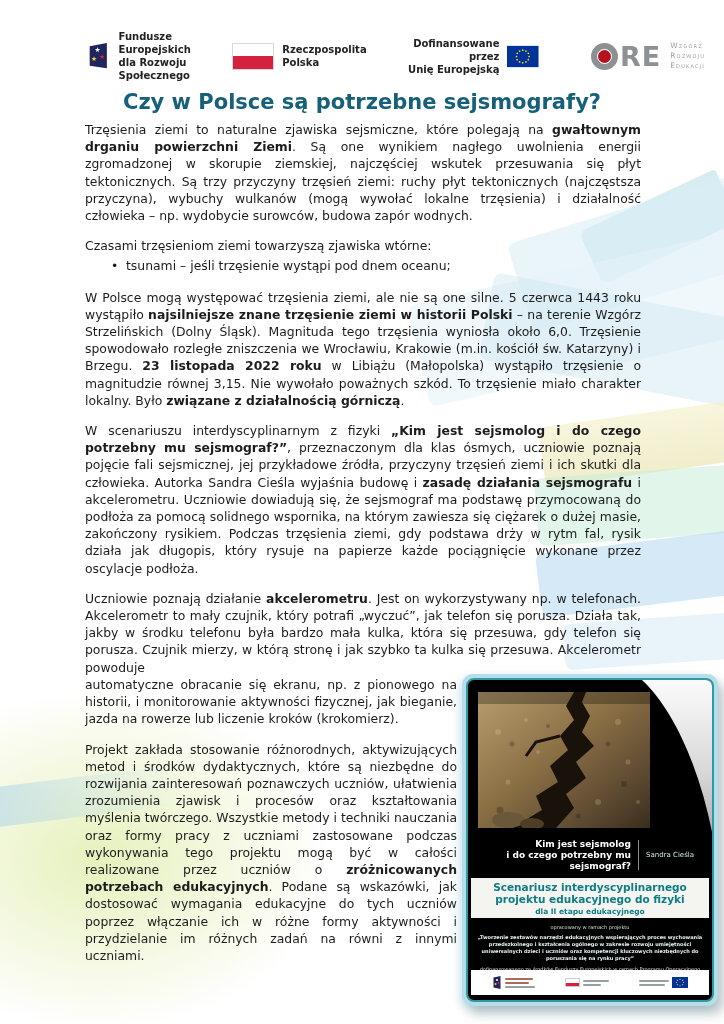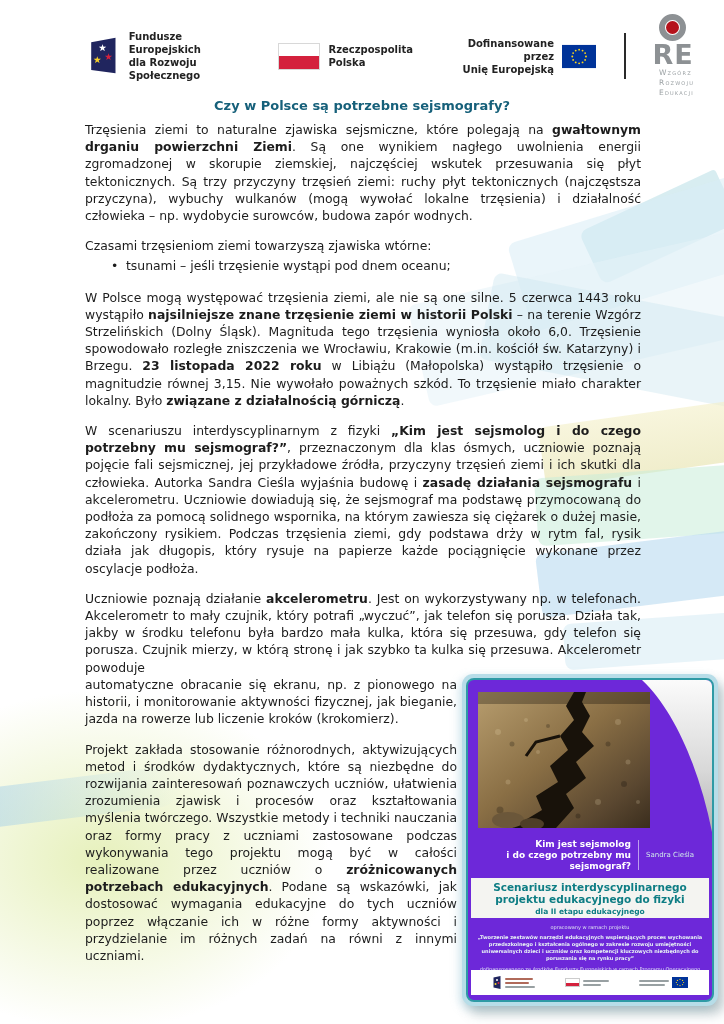--- a/index.html
+++ b/index.html
@@ -22,41 +22,41 @@
       background:linear-gradient(90deg,rgba(165,208,233,.6),rgba(165,208,233,0));}
   
   .hdr{position:absolute;z-index:1;top:30px;left:86px;right:30px;height:52px;display:flex;align-items:center;}
   .lg{display:flex;align-items:center;}
   .lg-text{font-size:10px;font-weight:bold;color:#222;line-height:13px;margin-left:8px;}
   .lg-text.right{text-align:right;margin-left:12px;margin-right:8px;}
   .pl-flag{width:42px;height:27px;border:1px solid #d8d8d8;box-sizing:border-box;}
   .pl-flag .w{height:50%;background:#fff;}
   .pl-flag .r{height:50%;background:#d4213d;}
   .hdr-sep{width:2px;height:46px;background:#2a2a2a;margin:0 24px 0 28px;}
-  .ore{display:flex;align-items:center;flex-direction:column;}
+  .ore{display:flex;align-items:center;}
   .ore-o{position:relative;width:27px;height:27px;border:6px solid #8d9194;border-radius:50%;box-sizing:border-box;}
   .ore-o .dot{position:absolute;left:50%;top:50%;width:13px;height:13px;margin:-6.5px 0 0 -6.5px;border-radius:50%;background:#b5121b;}
   .ore-re{font-size:27px;font-weight:bold;color:#8d9194;letter-spacing:1px;line-height:27px;margin-left:2px;}
   .ore-name{margin-left:9px;font-size:7.5px;color:#9ba1a4;letter-spacing:1.2px;line-height:10px;font-variant:small-caps;}
   
-  .title{position:absolute;z-index:1;top:90px;left:0;right:0;text-align:center;margin:8px;
-         font-size:13px;font-weight:bold;color:#16607a;}
+  .title{position:absolute;z-index:1;top:90px;left:0;right:0;text-align:center;margin:0;
+         font-size:21px;font-weight:bold;color:#16607a;}
   .content{position:absolute;z-index:1;left:85px;top:121px;width:556px;font-size:12.4px;line-height:17.2px;}
   .content p{margin:0 0 13px 0;text-align:justify;}
   .content .lead{margin-bottom:3px;text-align:left;}
   .content ul{list-style:none;margin:0 0 14px 24px;padding:0;}
   .content li{position:relative;padding-left:17px;margin:0;}
   .content li::before{content:"\2022";position:absolute;left:2px;top:0;}
   .b{font-weight:bold;}
   .narrow{width:372px;}
   
   .poster{position:absolute;z-index:2;left:462px;top:674px;width:256px;height:332px;}
   .poster-frame{width:100%;height:100%;box-sizing:border-box;background:#b7dde8;border-radius:11px;padding:4px;
       box-shadow:6px 8px 12px rgba(70,100,110,.35),-3px 3px 8px rgba(140,195,215,.35);}
-  .poster-inner{position:relative;width:100%;height:100%;box-sizing:border-box;background:#6d28d9;
+  .poster-inner{position:relative;width:100%;height:100%;box-sizing:border-box;background:#000000;
       border:2px solid #2f9aa5;border-radius:8px;overflow:hidden;}
   .photo{position:absolute;left:10px;top:12px;width:172px;height:136px;}
   .swoosh{position:absolute;right:0;top:0;width:76px;height:152px;}
   .pt-block{position:absolute;left:10px;right:10px;top:158px;height:34px;display:flex;align-items:center;}
   .pt-title{flex:1;text-align:right;color:#fff;font-weight:bold;font-size:9px;line-height:11px;}
   .pt-div{width:1px;height:30px;background:rgba(255,255,255,.55);margin:0 7px;}
   .pt-author{width:56px;color:#cfe8ea;font-size:7px;text-align:left;}
   .band{position:absolute;left:3px;right:3px;top:198px;height:40px;background:#f4f4f1;
         display:flex;flex-direction:column;align-items:center;justify-content:center;}
   .band .l12{color:#0e7d84;font-weight:bold;font-size:10.5px;line-height:12.5px;}

